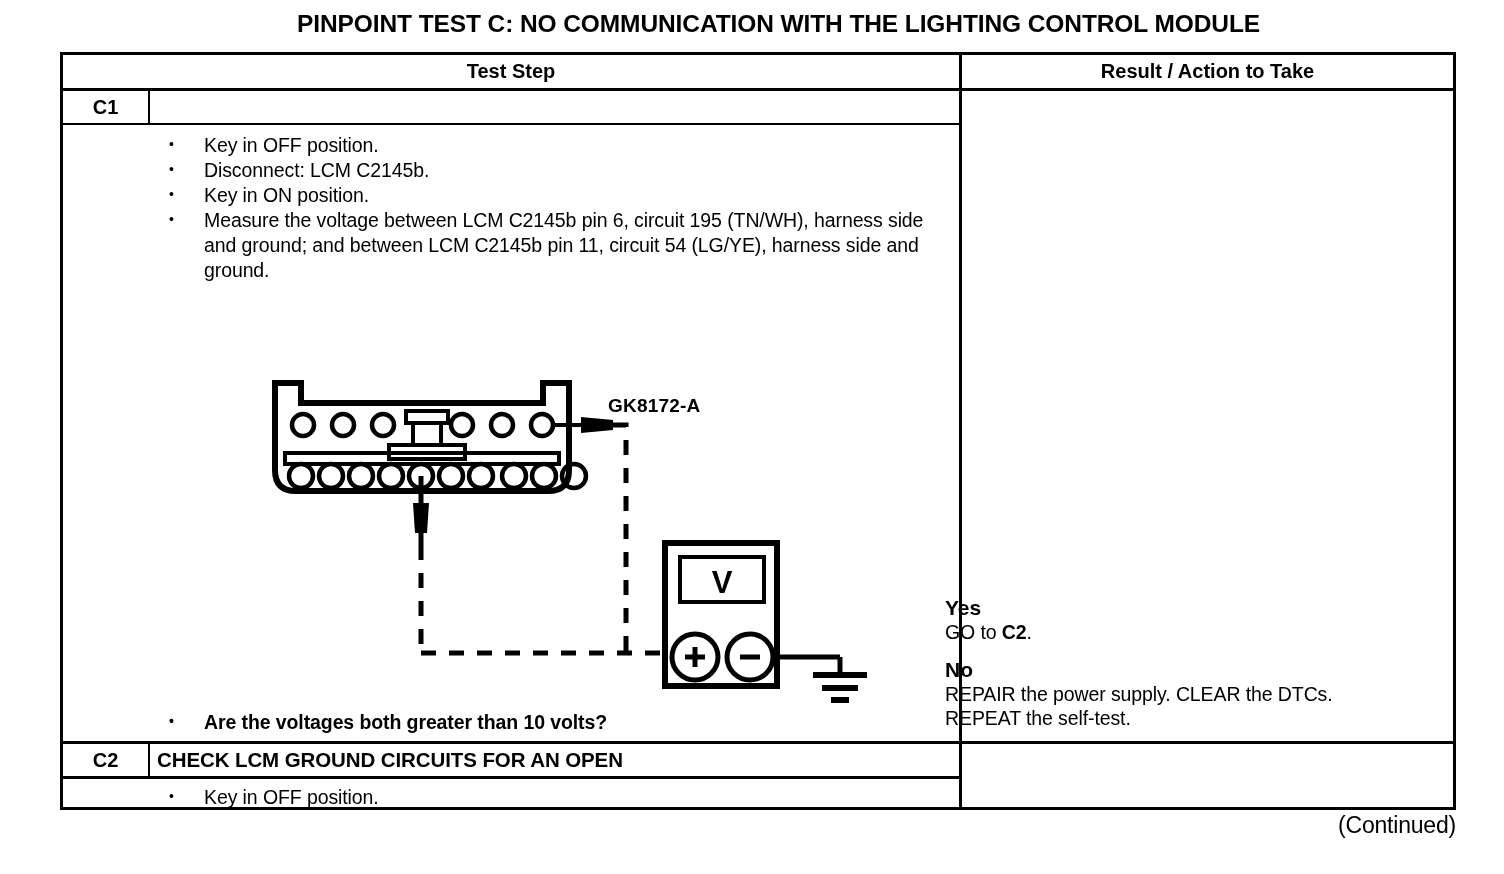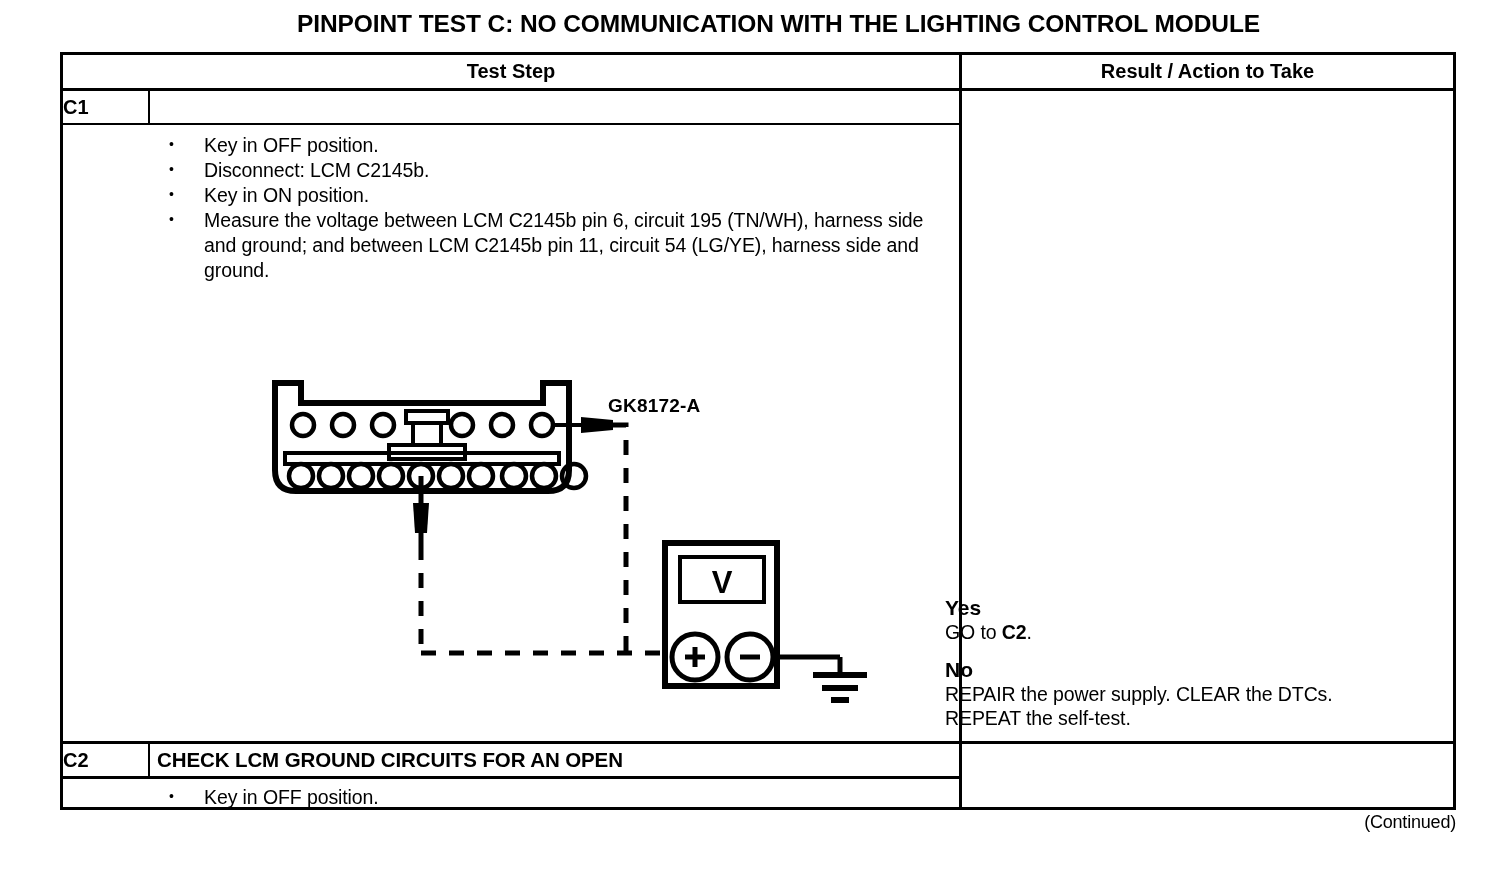--- a/index.html
+++ b/index.html
@@ -77,20 +77,21 @@
     background: #000;
   }
   .vrule {
     position: absolute;
     background: #000;
   }
 
   
   .step-code {
     position: absolute;
+    text-align: center;
     font-size: 20px;
     font-weight: bold;
     line-height: 32px;
   }
   .step-heading {
     position: absolute;
     font-size: 20.5px;
     font-weight: bold;
     line-height: 32px;
     letter-spacing: -0.1px;
@@ -163,21 +164,21 @@
     height: 13px;
   }
 
   
   .footer-continued {
     position: absolute;
     left: 0;
     top: 812px;
     width: 1456px;
     text-align: right;
-    font-size: 18px;
+    font-size: 23px;
     letter-spacing: -0.2px;
   }
 </style>
 </head>
 <body>
 
 <div class="page-title">PINPOINT TEST  C: NO COMMUNICATION WITH THE LIGHTING CONTROL MODULE</div>
 
 <div class="table-frame">
 
@@ -275,20 +276,23 @@
       <line x1="627" y1="282" x2="627" y2="300" stroke="#000" stroke-width="5"></line>
 
       <line x1="600" y1="300" x2="654" y2="300" stroke="#000" stroke-width="6"></line>
       <line x1="609" y1="313" x2="645" y2="313" stroke="#000" stroke-width="6"></line>
       <line x1="618" y1="325" x2="636" y2="325" stroke="#000" stroke-width="6"></line>
     </svg>
   </div>
 
   <div class="fig-caption">GK8172-A</div>
 
+  <ul class="bullet-list" style="left:94px; top:655px; width:790px;">
+    <li class="bullet-item bold">Are the voltages both greater than 10 volts?</li>
+  </ul>
 
   <div class="result-block">
     <div class="result-label">Yes</div>
     <div class="result-text"><span>GO to </span><b>C2</b><span>.</span></div>
     <div class="result-gap"></div>
     <div class="result-label">No</div>
     <div class="result-text">REPAIR the power supply. CLEAR the DTCs. REPEAT the self-test.</div>
   </div>
 
   <div class="hrule" style="left:0; top:686px; width:1390px; height:3px;"></div>

